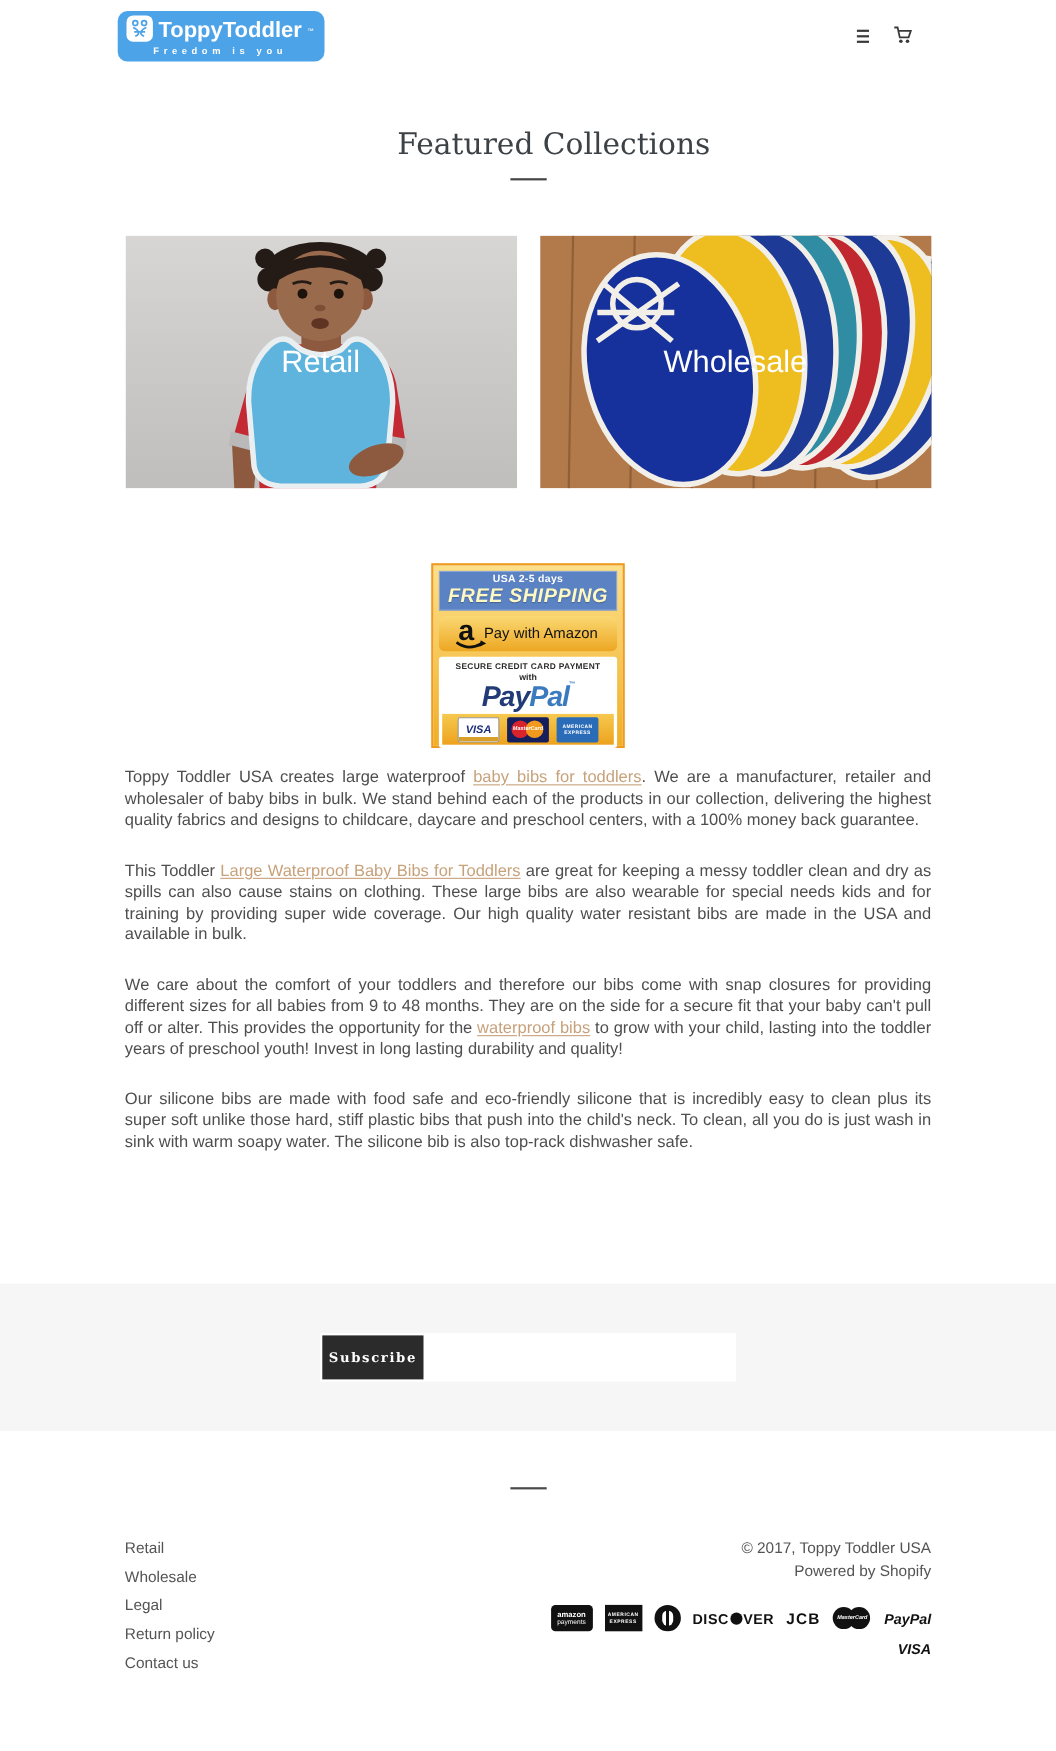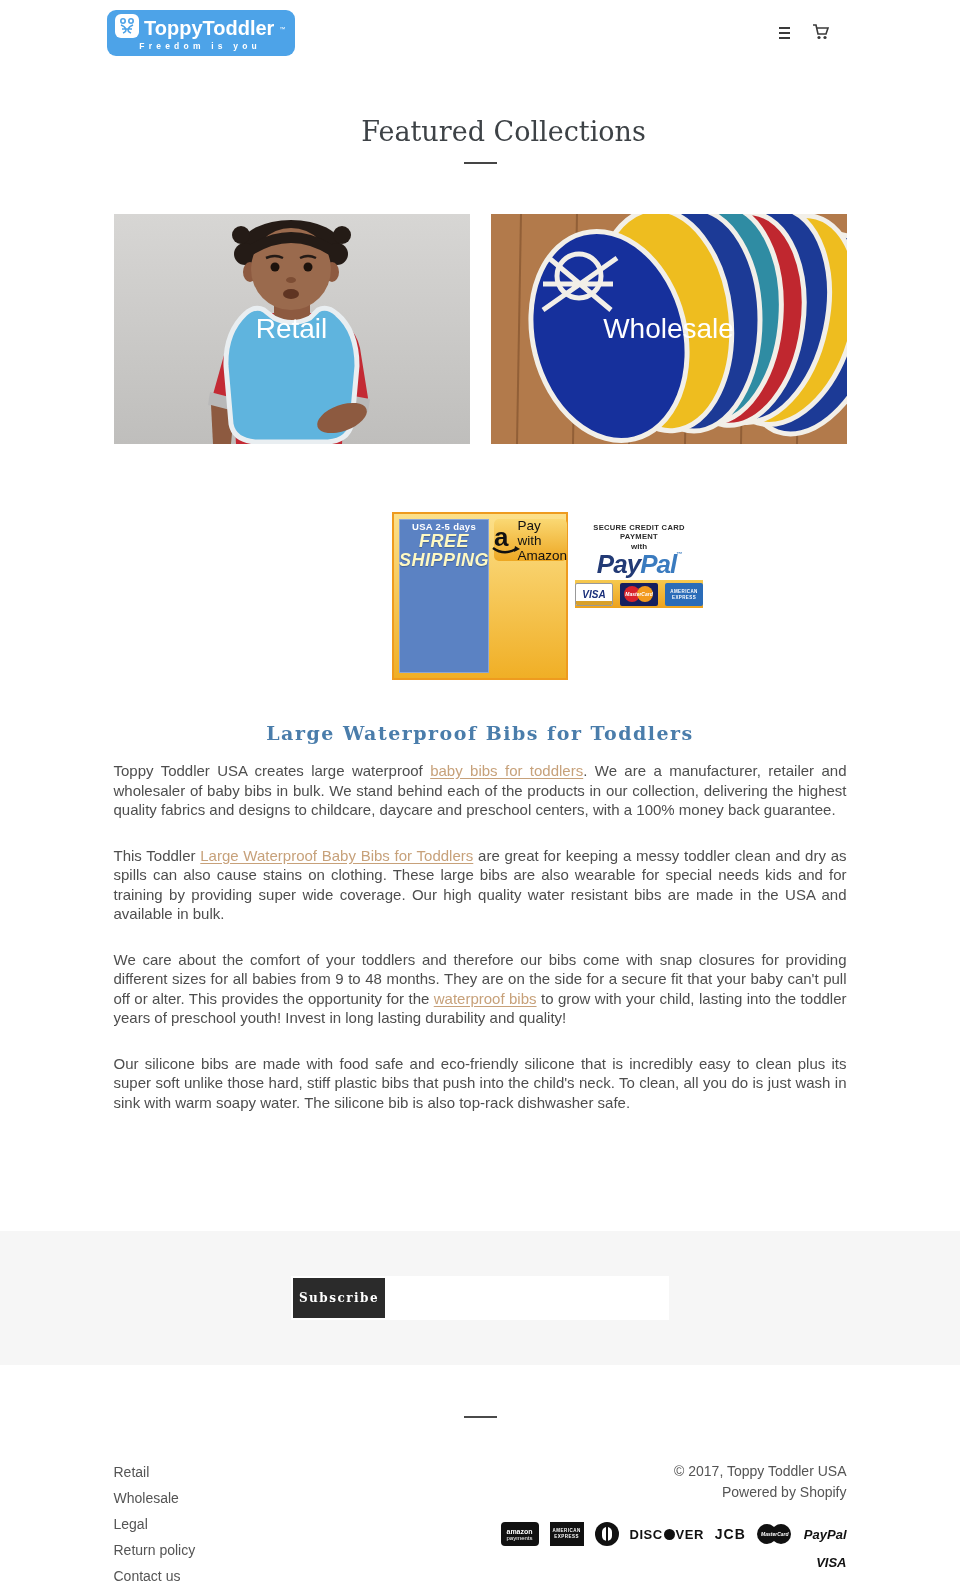--- a/index.html
+++ b/index.html
@@ -30,21 +30,21 @@
   .title-divider { width:33px; border-bottom:2px solid #454545; margin:16px auto 0; }
   .tiles { width:733px; margin:50px auto 0; display:flex; gap:21px; }
   .tile { position:relative; width:356px; height:230px; overflow:hidden; cursor:pointer; }
   .tile svg { display:block; width:100%; height:100%; }
   .tile-label { position:absolute; inset:0; display:flex; align-items:center; justify-content:center;
                 color:#fff; font-size:28px; font-weight:400; }
 
   
   .badge { width:176px; height:168px; margin:68px auto 0; border:2px solid #ee9b1f;
            background:linear-gradient(#fce08a,#f0af26); padding:5px; display:flex;
-           flex-direction:row; gap:5px; }
+           flex-direction:column; gap:5px; }
   .badge-ship { background:#5b82c3; box-shadow:inset 0 0 0 1px #8aa5d6; text-align:center;
                 padding:2px 0 4px; }
   .ship-small { font-size:9.5px; font-weight:bold; color:#fff; letter-spacing:.3px; }
   .ship-big { font-size:18px; font-weight:800; color:#fef9c3; letter-spacing:.5px; line-height:1.05;
               text-shadow:0 1px 1px rgba(0,0,0,.25);font-style:italic; }
   .badge-amazon { background:linear-gradient(#fad873,#eda723); border-radius:5px; height:42px;
                   display:flex; align-items:center; justify-content:center; gap:9px; }
   .amz-a { position:relative; font-size:26px; font-weight:800; color:#111; line-height:1;
            padding-bottom:6px; }
   .amz-smile { position:absolute; left:-2px; bottom:0; }
@@ -269,21 +269,20 @@
         <span class="txt">MasterCard</span>
       </span>
       <span class="mini-card mini-amex">
         <span class="txt">AMERICAN EXPRESS</span>
       </span>
     </div>
   </div>
 </div>
 
 <div class="article">
-  <h2 class="article-heading">Large Waterproof Bibs for Toddlers</h2>
 
   <p class="first"><span>Toppy Toddler USA creates large waterproof </span><a>baby bibs for toddlers</a><span>. We are a manufacturer, retailer and wholesaler of baby bibs in bulk. We stand behind each of the products in our collection, delivering the highest quality fabrics and designs to childcare, daycare and preschool centers, with a 100% money back guarantee.</span></p>
 
   <p><span>This Toddler </span><a>Large Waterproof Baby Bibs for Toddlers</a><span> are great for keeping a messy toddler clean and dry as spills can also cause stains on clothing. These large bibs are also wearable for special needs kids and for training by providing super wide coverage. Our high quality water resistant bibs are made in the USA and available in bulk.</span></p>
 
   <p><span>We care about the comfort of your toddlers and therefore our bibs come with snap closures for providing different sizes for all babies from 9 to 48 months. They are on the side for a secure fit that your baby can't pull off or alter. This provides the opportunity for the </span><a>waterproof bibs</a><span> to grow with your child, lasting into the toddler years of preschool youth! Invest in long lasting durability and quality!</span></p>
 
   <p><span>Our silicone bibs are made with food safe and eco-friendly silicone that is incredibly easy to clean plus its super soft unlike those hard, stiff plastic bibs that push into the child's neck. To clean, all you do is just wash in sink with warm soapy water. The silicone bib is also top-rack dishwasher safe.</span><span></span></p>
 </div>
 

